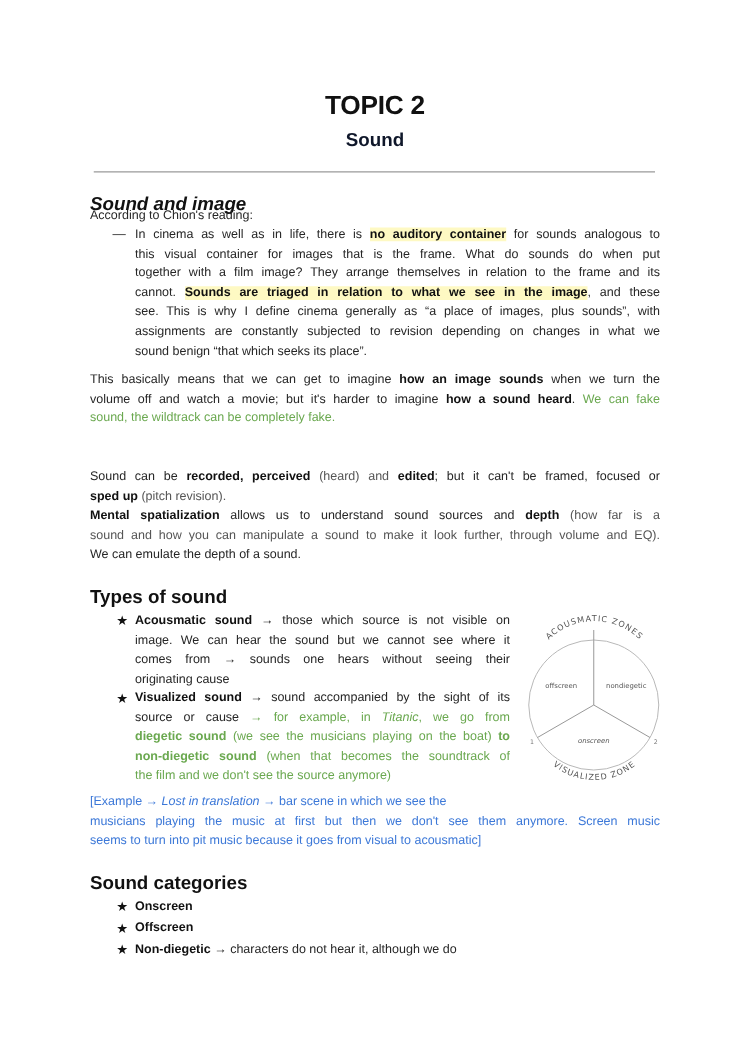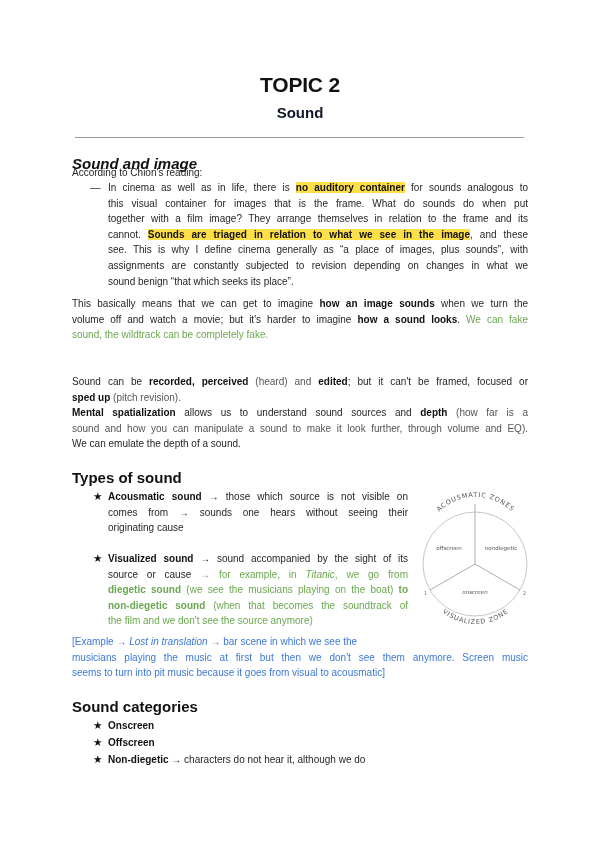--- a/index.html
+++ b/index.html
@@ -11,21 +11,21 @@
   .title { position: absolute; left: 0; width: 600px; text-align: center; top: 73px;
     font-size: 21px; font-weight: bold; color: #111; letter-spacing: -0.2px; }
   .subtitle { position: absolute; left: 0; width: 600px; text-align: center; top: 104px;
     font-size: 15px; font-weight: bold; color: #0f172a; }
   .rule { position: absolute; left: 75px; width: 449px; top: 137px; height: 0; border-top: 1px solid #9a9a9a; }
   .h2 { position: absolute; left: 72px; font-size: 15px; font-weight: bold; color: #111; }
   .p { position: absolute; left: 72px; width: 456px; font-size: 10px; line-height: 15.6px; color: #262626; text-align: justify; }
   .p .line { display: block; white-space: nowrap; }
   .p .line.j { text-align-last: justify; white-space: normal; }
   b { font-weight: bold; color: #111; }
-  .hl { background: #fde047; }
+  .hl { background: #fef9c3; }
   .green { color: #6aa84f; }
   .gbold { color: #6aa84f; font-weight: bold; }
   .blue { color: #3c78d8; }
   .light { color: #555; }
   .dash { position: absolute; left: 90px; font-size: 10.6px; color: #333; }
   .star { position: absolute; font-size: 10.6px; color: #111; }
   .diagram { position: absolute; left: 413px; top: 482px; width: 125px; height: 146px; }
 </style>
 </head>
 <body>
@@ -47,37 +47,38 @@
     <span class="line j">this visual container for images that is the frame. What do sounds do when put</span>
     <span class="line j">together with a film image? They arrange themselves in relation to the frame and its</span>
     <span class="line j"><span>cannot. </span><b class="hl">Sounds are triaged in relation to what we see in the image</b><span>, and these</span></span>
     <span class="line j">see. This is why I define cinema generally as “a place of images, plus sounds”, with</span>
     <span class="line j">assignments are constantly subjected to revision depending on changes in what we</span>
     <span class="line">sound benign “that which seeks its place”.</span>
   </div>
 
   <div class="p" style="top:296px;">
     <span class="line j"><span>This basically means that we can get to imagine </span><b>how an image sounds</b><span> when we turn the</span></span>
-    <span class="line j"><span>volume off and watch a movie; but it's harder to imagine </span><b>how a sound looks</b><span>. </span><span class="green">We can fake</span></span>
+    <span class="line j"><span>volume off and watch a movie; but it's harder to imagine </span><b>how a sound heard</b><span>. </span><span class="green">We can fake</span></span>
     <span class="line green">sound, the wildtrack can be completely fake.</span>
   </div>
 
   <div class="p" style="top:374px;">
     <span class="line j"><span>Sound can be </span><b>recorded, perceived</b><span class="light"> (heard) and </span><b>edited</b><span>; but it can't be framed, focused or</span></span>
     <span class="line"><b>sped up</b><span class="light"> (pitch revision).</span></span>
     <span class="line j"><b>Mental spatialization</b><span> allows us to understand sound sources and </span><b>depth</b><span class="light"> (how far is a</span></span>
     <span class="line j light">sound and how you can manipulate a sound to make it look further, through volume and EQ).</span>
     <span class="line">We can emulate the depth of a sound.</span>
   </div>
 
   <div class="h2" style="top:469px;">Types of sound</div>
 
   <div class="star" style="left:93px; top:490px;">★</div>
   <div class="p" style="top:489px; left:108px; width:300px;">
     <span class="line j"><b>Acousmatic sound →</b><span> those which source is not visible on</span></span>
+    <span class="line j">image. We can hear the sound but we cannot see where it</span>
     <span class="line j">comes from → sounds one hears without seeing their</span>
     <span class="line">originating cause</span>
   </div>
 
   <div class="star" style="left:93px; top:552px;">★</div>
   <div class="p" style="top:551px; left:108px; width:300px;">
     <span class="line j"><b>Visualized sound →</b><span> sound accompanied by the sight of its</span></span>
     <span class="line j"><span>source or cause </span><span class="green">→ for example, in </span><i class="green">Titanic</i><span class="green">, we go from</span></span>
     <span class="line j"><span class="gbold">diegetic sound</span><span class="green"> (we see the musicians playing on the boat) </span><span class="gbold">to</span></span>
     <span class="line j"><span class="gbold">non-diegetic sound</span><span class="green"> (when that becomes the soundtrack of</span></span>

